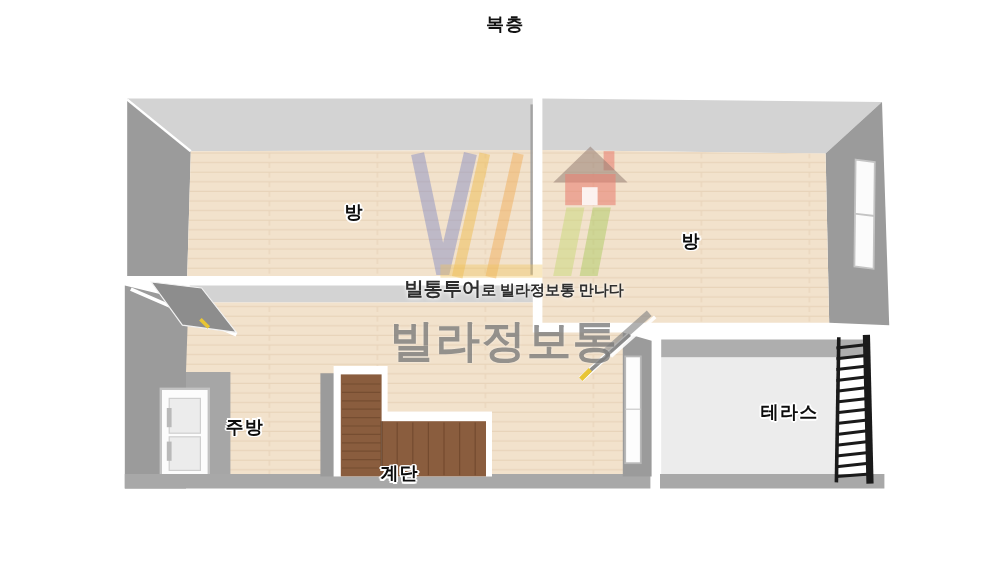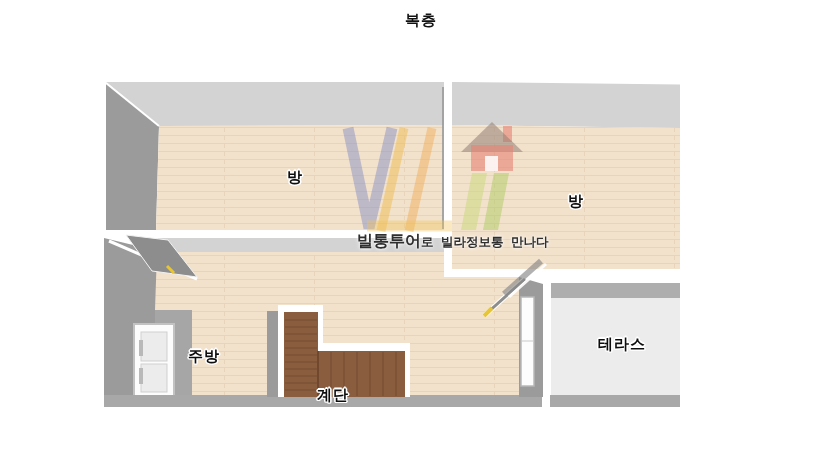--- a/index.html
+++ b/index.html
@@ -1,18 +1,18 @@
 <!DOCTYPE html>
 <html style="--wall_light: #d3d3d3; --wall_dark: #9b9b9b; --wall_mid: #a6a6a6; --wall_bottom: #a8a8a8; --floor: #f2e2cc; --floor_line: #dcc4a4; --stairs: #8a5d3e; --terrace_floor: #ececec; --ladder: #1a1a1a; --accent_yellow: #e8c534; --label_text: #0d0d0d; --watermark_gray: #7d7d7d;"><head>
 <meta charset="utf-8">
 <style>
   html,body{margin:0;padding:0;background:#fff;}
   .stage{
-    position:relative;width:680px;height:472px;background:#fff;overflow:hidden;
-    font-family:Liberation Mono, monospace;
+    position:relative;width:840px;height:472px;background:#fff;overflow:hidden;
+    font-family:Liberation Serif, serif;
   }
   .stage svg{position:absolute;left:0;top:0;}
   
   .f-wall-light{fill:var(--wall_light,#d3d3d3);}
   .f-wall-dark{fill:var(--wall_dark,#9b9b9b);}
   .f-wall-mid{fill:var(--wall_mid,#a6a6a6);}
   .f-wall-bottom{fill:var(--wall_bottom,#a8a8a8);}
   .f-stairs{fill:var(--stairs,#8a5d3e);}
   .f-terrace{fill:var(--terrace_floor,#ececec);}
   .ladder-ln{stroke:var(--ladder,#1a1a1a);}
@@ -24,21 +24,21 @@
                 -1px -1px #fff,1px 1px #fff,-1px 1px #fff,1px -1px #fff;
   }
   .plan-title{
     position:absolute;left:421px;top:11px;transform:translateX(-50%);
     font-weight:bold;font-size:15px;color:#111;letter-spacing:1px;
   }
   .wm-tagline{
     position:absolute;left:337px;top:231px;white-space:nowrap;color:#2e2e2e;
     text-shadow:0 0 2px #fff, 0 0 4px #fff;
   }
-  .wm-tagline .b{font-weight:bold;font-size:16px;margin-left:20px;}
+  .wm-tagline .b{font-weight:bold;font-size:16px;}
   .wm-tagline .s{font-size:12.5px;font-weight:bold;}
   .wm-brand{
     position:absolute;left:420px;top:260px;transform:translateX(-50%);
     font-weight:bold;font-size:37px;letter-spacing:1px;white-space:nowrap;
     color:var(--watermark_gray,#7d7d7d);opacity:.8;
     text-shadow:0 0 2px rgba(255,255,255,.6);
   }
 </style>
 </head>
 <body>
@@ -180,20 +180,21 @@
   <div class="plan-title">복층</div>
 
   <div class="label" style="left:295px;top:177px;">방</div>
 
   <div class="label" style="left:576px;top:201px;">방</div>
 
   <div class="label" style="left:204px;top:356px;">주방</div>
 
   <div class="label" style="left:333px;top:395px;">계단</div>
 
-  <div class="label" style="left:622px;top:344px;">테라스</div>
+  <div class="label" style="left:658px;top:344px;">테라스</div>
 
   <div class="wm-tagline">
     <span class="b">빌통투어</span><span class="s">로 빌라정보통 만나다</span>
   </div>
 
+  <div class="wm-brand">빌라정보통</div>
 
 </div>
 
 </body></html>

